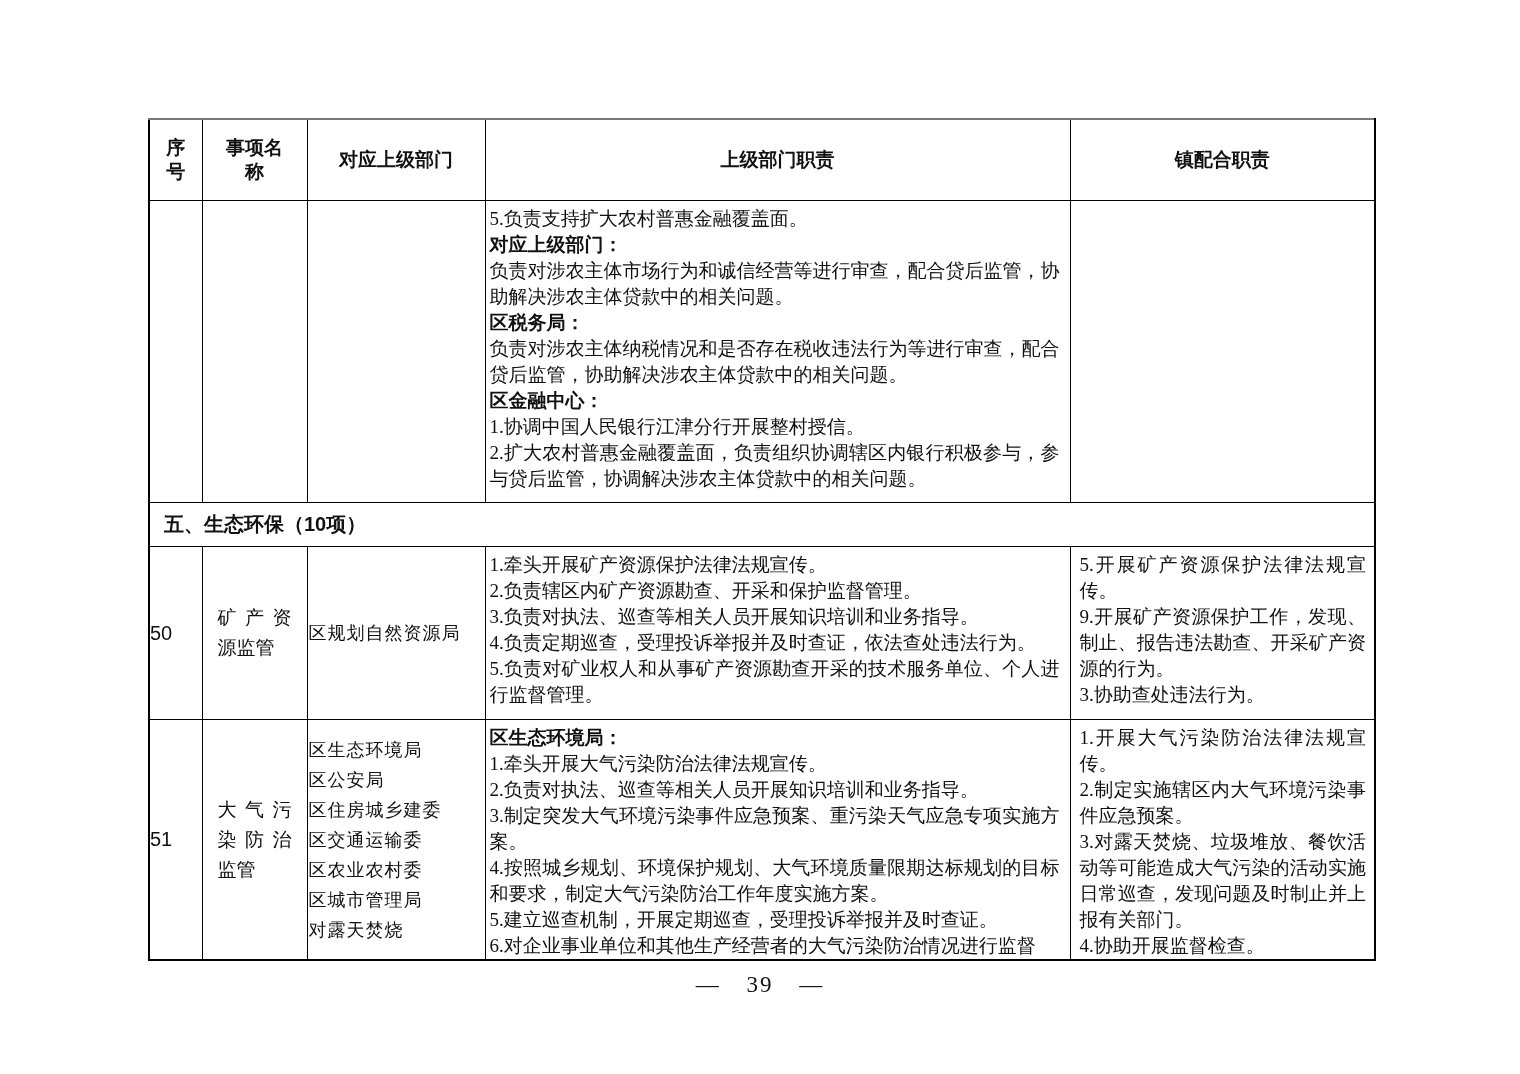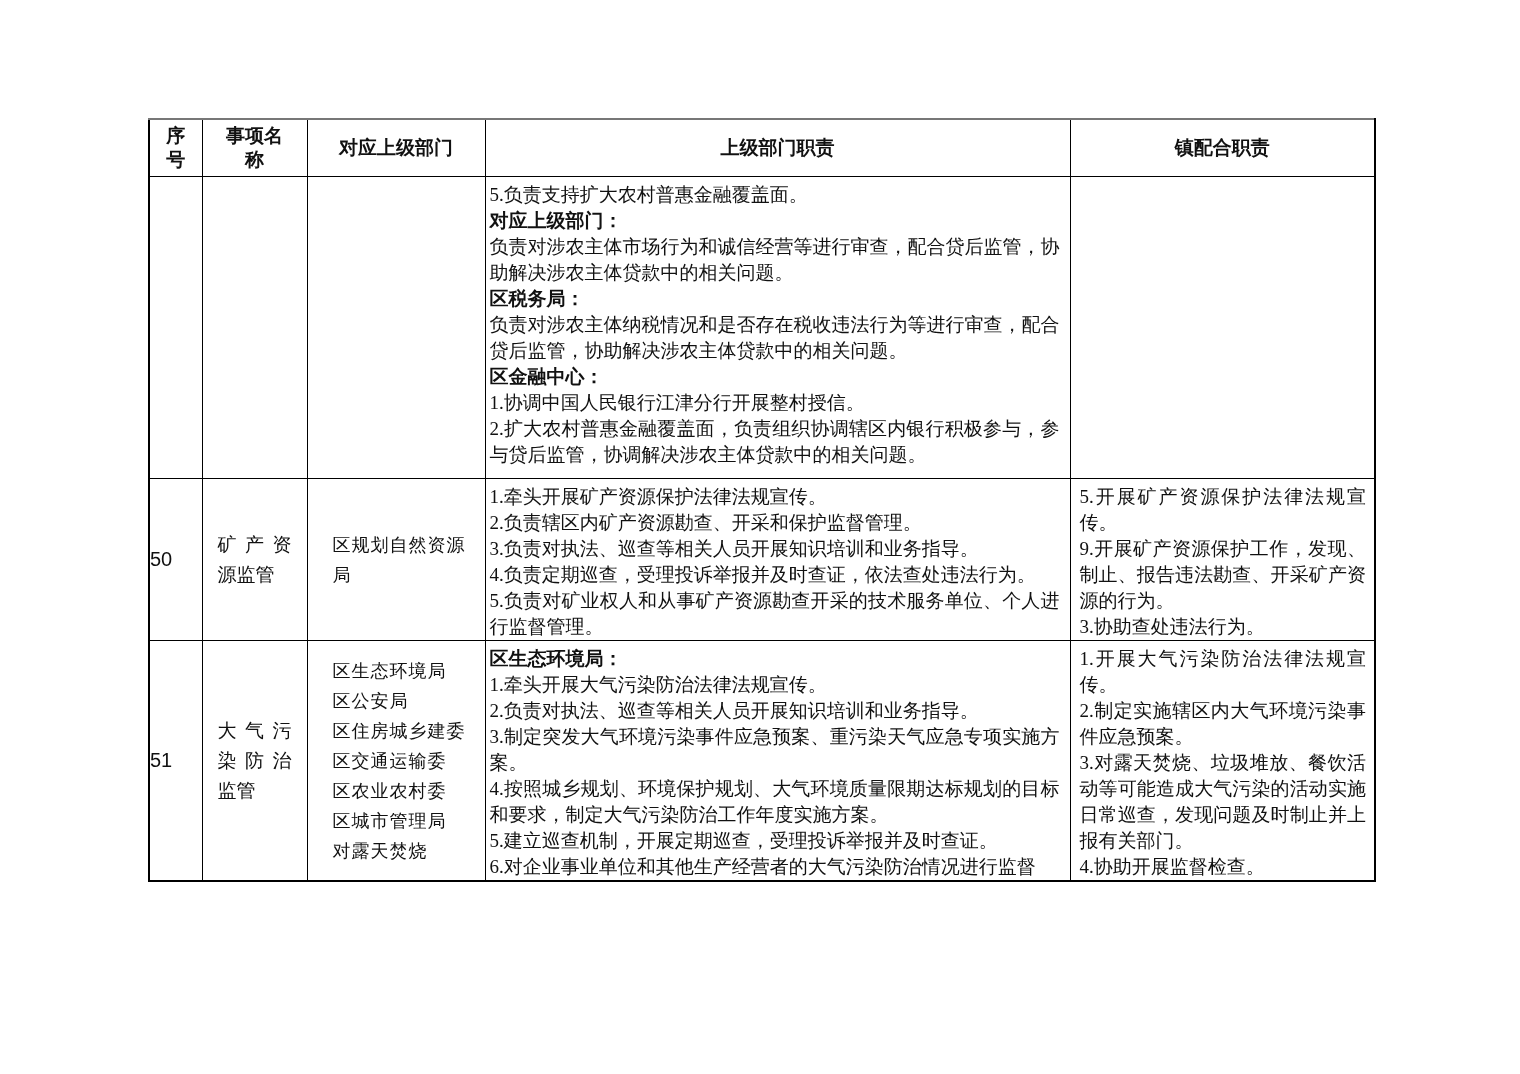--- a/index.html
+++ b/index.html
@@ -30,40 +30,40 @@
   }
   thead tr { height: 57px; }
   th {
     font-family: "Liberation Sans", "DejaVu Sans", sans-serif;
     font-weight: bold;
     font-size: 19px;
     line-height: 24px;
     text-align: center;
     padding: 0 18px;
   }
-  th.th-no { padding: 4px 15px; }
+  th.th-no { padding: 16px 15px; }
 
   tbody tr:nth-child(1) { height: 302px; }
   tbody tr:nth-child(2) { height: 44px; }
   tbody tr:nth-child(3) { height: 173px; }
   tbody tr:nth-child(4) { height: 238px; }
 
   td.serial {
     text-align: left;
     font-size: 20px;
     font-family: "Liberation Sans", "DejaVu Sans", sans-serif;
   }
   td.name {
     padding: 12px 15px;
     font-size: 19px;
     line-height: 30px;
     text-align: justify;
   }
   td.depts {
-    padding: 2px 4px 2px 25px;
+    padding: 2px 4px 2px 1px;
     font-size: 18px;
     line-height: 30px;
     letter-spacing: 1px;
   }
   td.duties {
     vertical-align: top;
     padding: 5px 10px 0 4px;
     font-size: 19px;
     line-height: 26px;
     text-align: justify;
@@ -130,20 +130,23 @@
             <div class="seg">负责对涉农主体市场行为和诚信经营等进行审查，配合贷后监管，协助解决涉农主体贷款中的相关问题。</div>
             <div class="seg bold">区税务局：</div>
             <div class="seg">负责对涉农主体纳税情况和是否存在税收违法行为等进行审查，配合贷后监管，协助解决涉农主体贷款中的相关问题。</div>
             <div class="seg bold">区金融中心：</div>
             <div class="seg">1.协调中国人民银行江津分行开展整村授信。</div>
             <div class="seg">2.扩大农村普惠金融覆盖面，负责组织协调辖区内银行积极参与，参与贷后监管，协调解决涉农主体贷款中的相关问题。</div>
           </td>
           <td class="town"></td>
         </tr>
         <tr>
+          <td class="section-cell" colspan="5"><span>五、生态环保（10项）</span></td>
+        </tr>
+        <tr>
           <td class="serial">50</td>
           <td class="name">矿产资源监管</td>
           <td class="depts">
             <div class="dept-line">区规划自然资源局</div>
           </td>
           <td class="duties">
             <div class="seg">1.牵头开展矿产资源保护法律法规宣传。</div>
             <div class="seg">2.负责辖区内矿产资源勘查、开采和保护监督管理。</div>
             <div class="seg">3.负责对执法、巡查等相关人员开展知识培训和业务指导。</div>
             <div class="seg">4.负责定期巡查，受理投诉举报并及时查证，依法查处违法行为。</div>
@@ -179,13 +182,14 @@
           <td class="town">
             <div class="seg">1.开展大气污染防治法律法规宣传。</div>
             <div class="seg">2.制定实施辖区内大气环境污染事件应急预案。</div>
             <div class="seg">3.对露天焚烧、垃圾堆放、餐饮活动等可能造成大气污染的活动实施日常巡查，发现问题及时制止并上报有关部门。</div>
             <div class="seg">4.协助开展监督检查。</div>
           </td>
         </tr>
       </tbody>
   </table>
 
+  <div class="footer">— 39 —</div>
 </div>
 
 </body></html>

